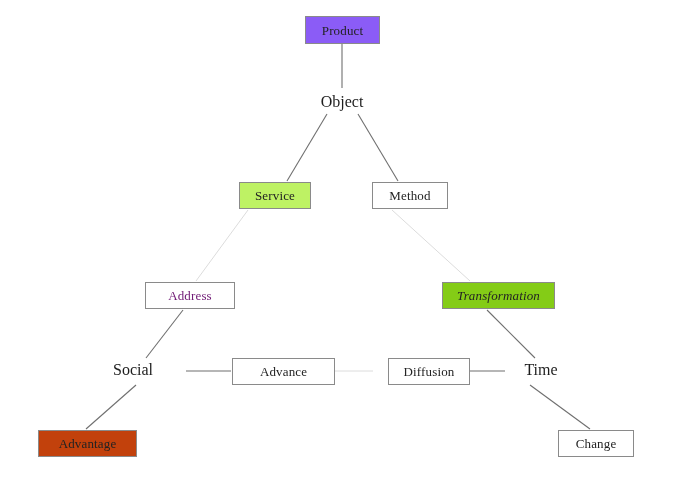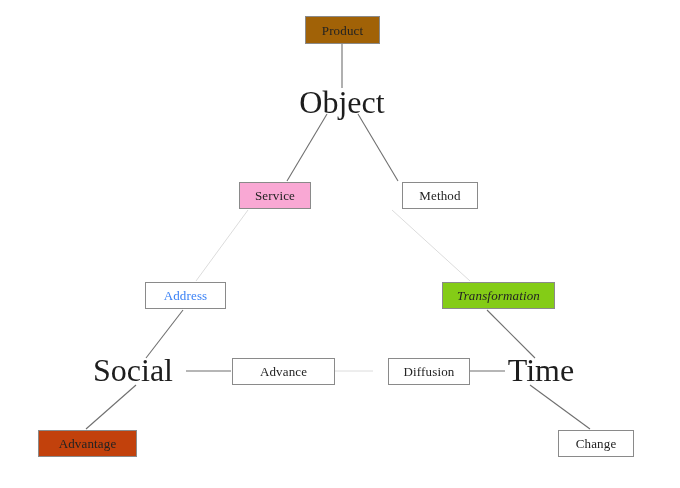--- a/index.html
+++ b/index.html
@@ -39,21 +39,21 @@
     line-height: 1;
     color: #232323;
     letter-spacing: .15px;
     white-space: nowrap;
   }
   .node-label {
     position: absolute;
     display: flex;
     align-items: center;
     justify-content: center;
-    font-size: 32px;
+    font-size: 16px;
     line-height: 1;
     color: #1d1d1d;
     white-space: nowrap;
     background: transparent;
   }
   .node-text { display: inline-block; }
 </style>
 </head>
 <body>
 
@@ -68,30 +68,30 @@
       <line x1="183" y1="310" x2="146" y2="358" stroke="#6f6f6f" stroke-width="1.1"></line>
       <line x1="487" y1="310" x2="535" y2="358" stroke="#6f6f6f" stroke-width="1.1"></line>
       <line x1="186" y1="371" x2="231" y2="371" stroke="#6f6f6f" stroke-width="1.1"></line>
       <line x1="316" y1="371" x2="373" y2="371" stroke="#dcdcdc" stroke-width="1"></line>
       <line x1="457" y1="371" x2="505" y2="371" stroke="#6f6f6f" stroke-width="1.1"></line>
       <line x1="136" y1="385" x2="86" y2="429" stroke="#6f6f6f" stroke-width="1.1"></line>
       <line x1="530" y1="385" x2="590" y2="429" stroke="#6f6f6f" stroke-width="1.1"></line>
     </svg>
 
   <div id="node-layer">
-      <div class="node-box" style="left: 305px; top: 16px; width: 75px; height: 28px; border-color: rgb(138, 138, 138); background: #a16207; color: rgb(35, 35, 35);">
+      <div class="node-box" style="left: 305px; top: 16px; width: 75px; height: 28px; border-color: rgb(138, 138, 138); background: #8b5cf6; color: rgb(35, 35, 35);">
         <span class="node-text">Product</span>
       </div>
-      <div class="node-box" style="left: 239px; top: 182px; width: 72px; height: 27px; border-color: rgb(138, 138, 138); background: #f9a8d4; color: rgb(35, 35, 35);">
+      <div class="node-box" style="left: 239px; top: 182px; width: 72px; height: 27px; border-color: rgb(138, 138, 138); background: #bef264; color: rgb(35, 35, 35);">
         <span class="node-text">Service</span>
       </div>
-      <div class="node-box" style="left: 372px; top: 182px; width: 76px; height: 27px; border-color: rgb(138, 138, 138); background: rgb(255, 255, 255); color: rgb(35, 35, 35); margin-left: 30px;">
+      <div class="node-box" style="left: 372px; top: 182px; width: 76px; height: 27px; border-color: rgb(138, 138, 138); background: rgb(255, 255, 255); color: rgb(35, 35, 35);">
         <span class="node-text">Method</span>
       </div>
-      <div class="node-box" style="left: 145px; top: 282px; width: 81px; height: 27px; border-color: rgb(138, 138, 138); background: rgb(255, 255, 255); color: #3b82f6;">
+      <div class="node-box" style="left: 145px; top: 282px; width: 90px; height: 27px; border-color: rgb(138, 138, 138); background: rgb(255, 255, 255); color: #701a75;">
         <span class="node-text">Address</span>
       </div>
       <div class="node-box" style="left: 442px; top: 282px; width: 113px; height: 27px; border-color: rgb(138, 138, 138); background: #84cc16; color: rgb(35, 35, 35); font-style: italic;">
         <span class="node-text">Transformation</span>
       </div>
       <div class="node-box" style="left: 232px; top: 358px; width: 103px; height: 27px; border-color: rgb(138, 138, 138); background: rgb(255, 255, 255); color: rgb(35, 35, 35);">
         <span class="node-text">Advance</span>
       </div>
       <div class="node-box" style="left: 388px; top: 358px; width: 82px; height: 27px; border-color: rgb(138, 138, 138); background: rgb(255, 255, 255); color: rgb(35, 35, 35);">
         <span class="node-text">Diffusion</span>

